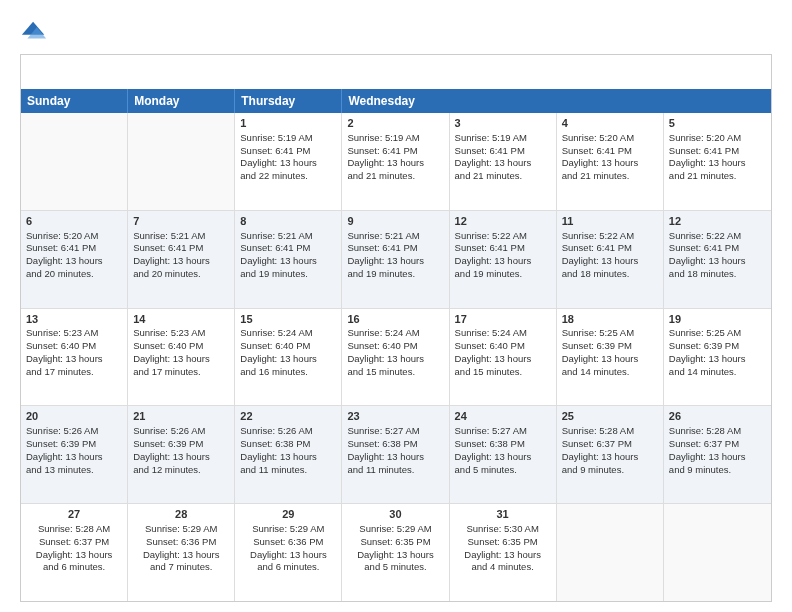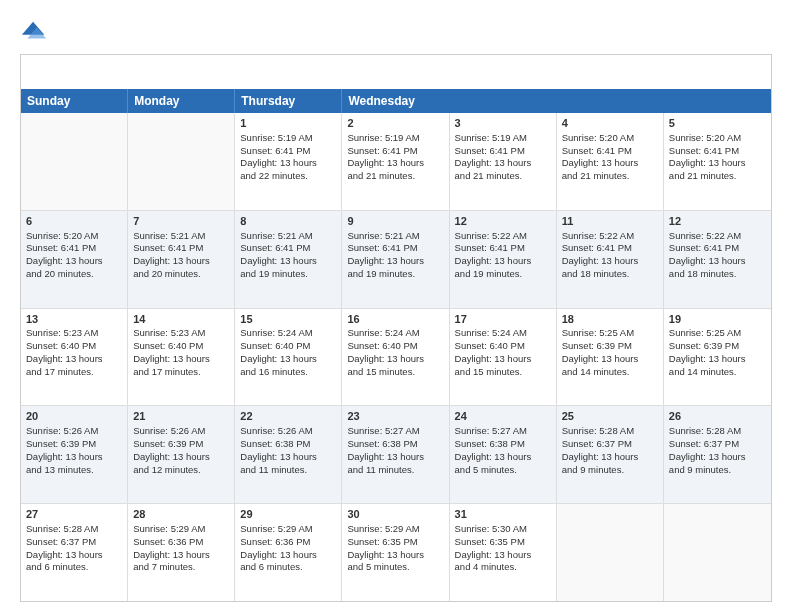--- a/index.html
+++ b/index.html
@@ -90,20 +90,21 @@
       flex-direction: column;
     }
     .cal-week {
       display: grid;
       grid-template-columns: repeat(7, 1fr);
       flex: 1;
       border-bottom: 1px solid #ddd;
     }
     .cal-week:last-child {
       border-bottom: none;
+      text-align: center;
     }
     .cal-cell {
       border-right: 1px solid #ddd;
       padding: 3px 5px;
       font-size: 9.5px;
       color: #333;
       line-height: 1.35;
       background: #fff;
     }
     .cal-cell:last-child {

